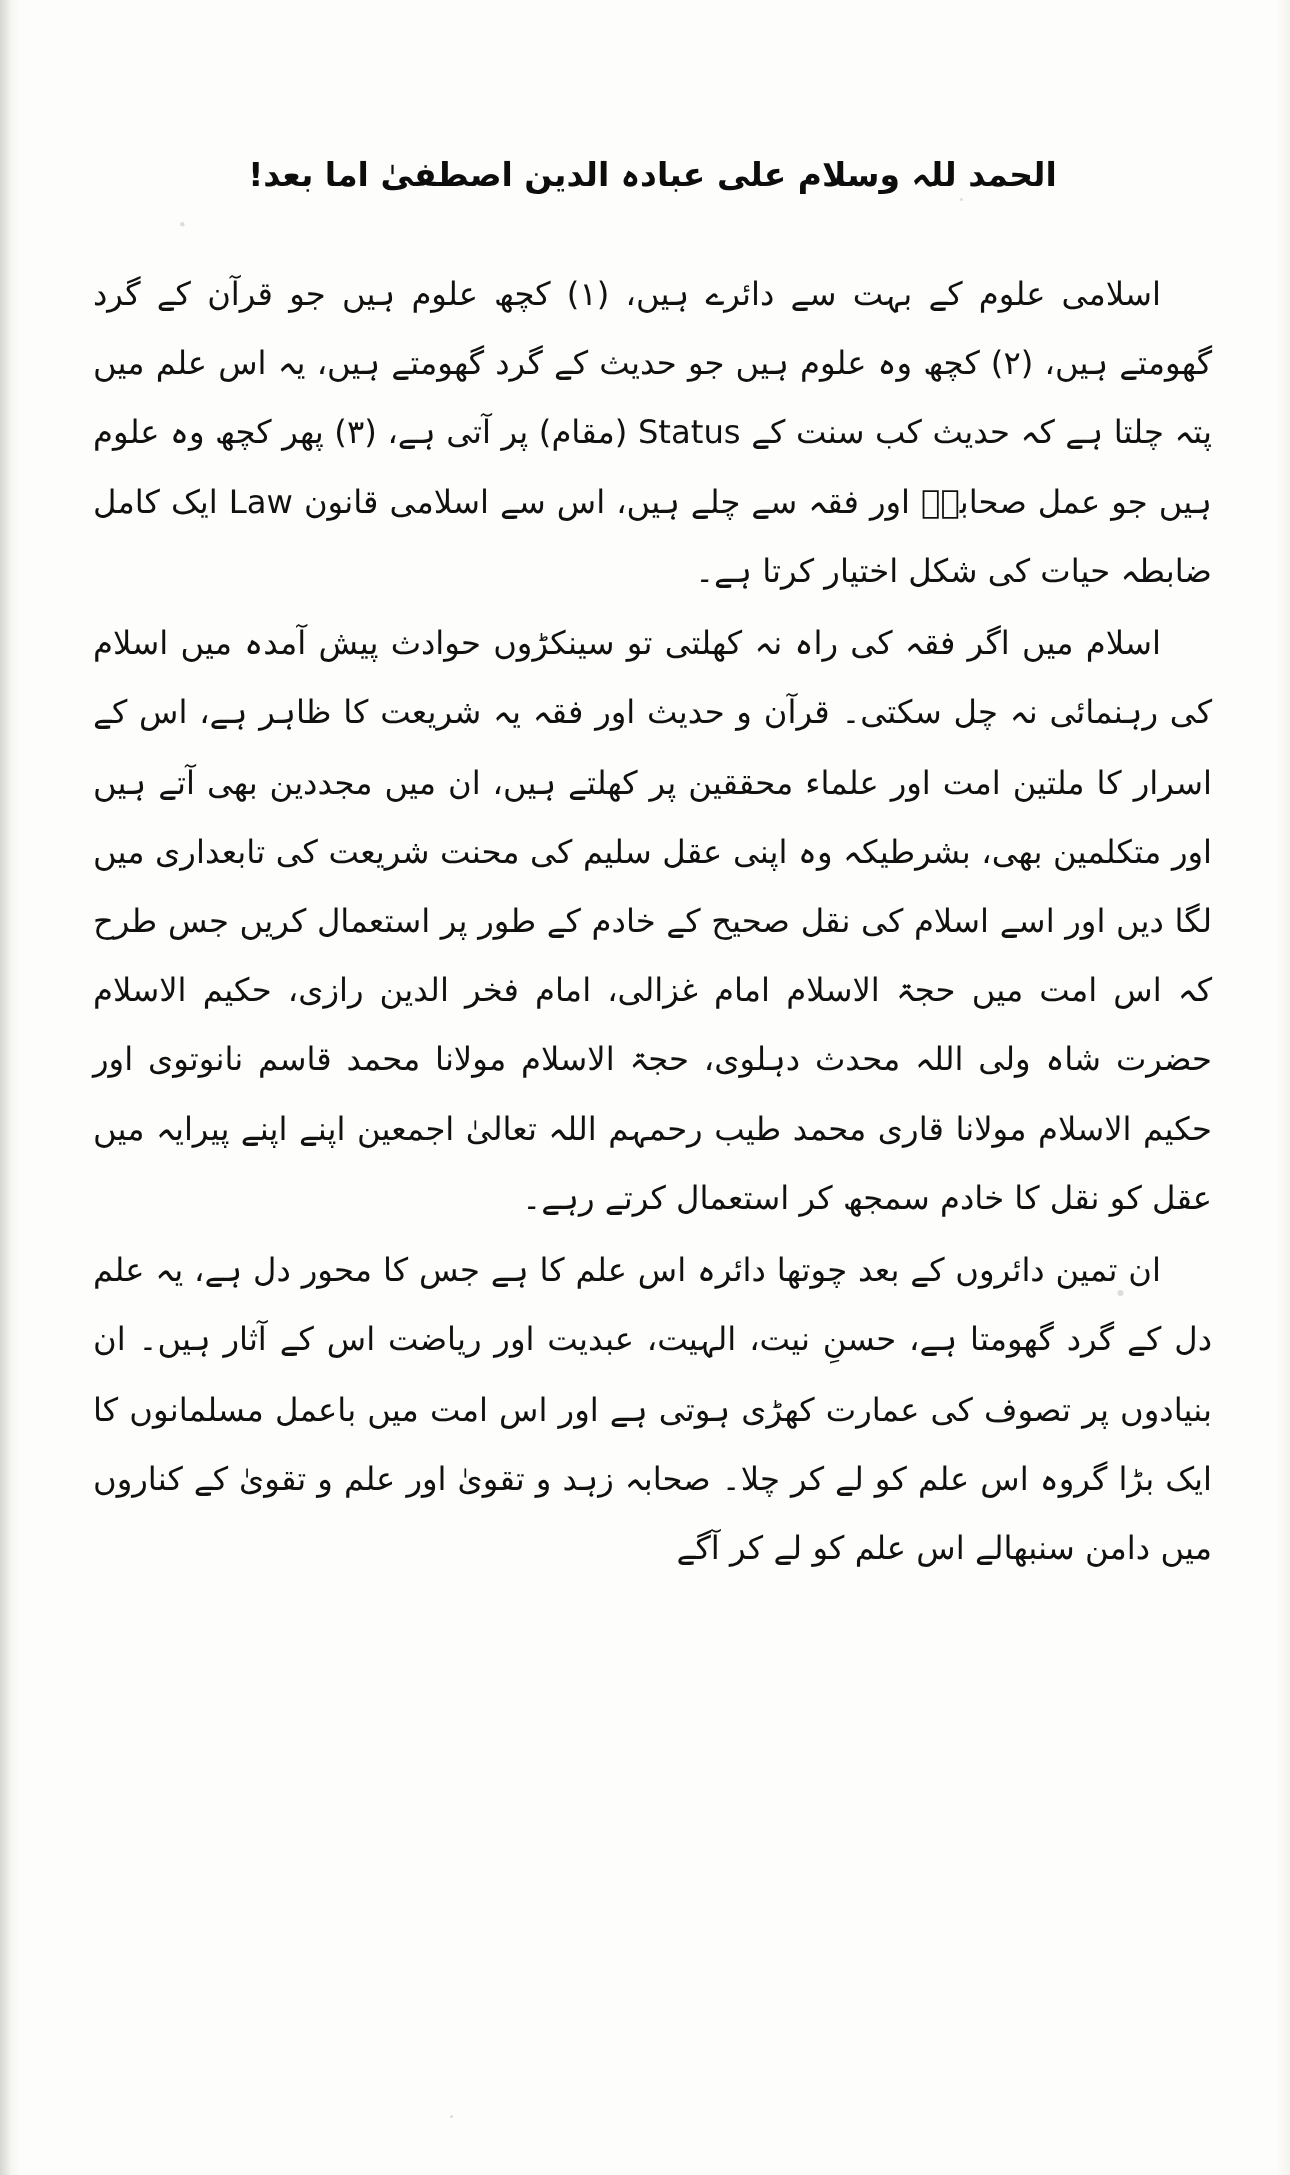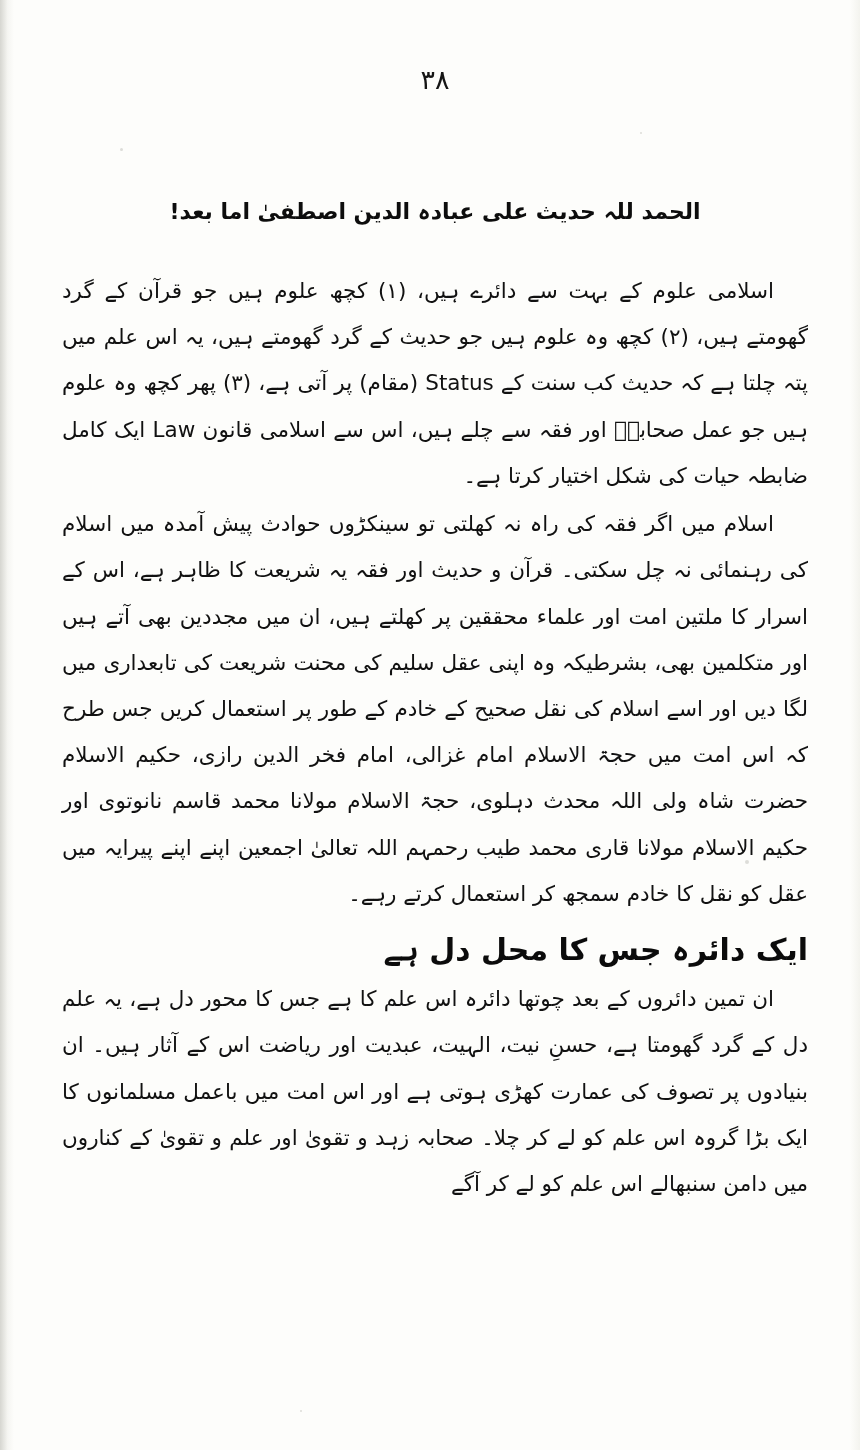--- a/index.html
+++ b/index.html
@@ -117,28 +117,26 @@
 
 <div class="page">
 
   <span class="speckle" style="left:120px; top:148px; width:3px; height:3px;"></span>
   <span class="speckle" style="left:640px; top:132px; width:2px; height:2px;"></span>
   <span class="speckle" style="left:745px; top:860px; width:4px; height:4px;"></span>
   <span class="speckle" style="left:300px; top:1410px; width:2px; height:2px;"></span>
 
   <div class="content">
 
-    <div class="folio">۳۸</div>
 
 
-    <div class="basmala">الحمد للہ حدیث علی عبادہ الدین اصطفیٰ اما بعد!</div>
+    <div class="basmala">الحمد للہ وسلام علی عبادہ الدین اصطفیٰ اما بعد!</div>
 
     <div class="body-text">
       <p>اسلامی علوم کے بہت سے دائرے ہیں، (۱) کچھ علوم ہیں جو قرآن کے گرد گھومتے ہیں، (۲) کچھ وہ علوم ہیں جو حدیث کے گرد گھومتے ہیں، یہ اس علم میں پتہ چلتا ہے کہ حدیث کب سنت کے Status (مقام) پر آتی ہے، (۳) پھر کچھ وہ علوم ہیں جو عمل صحابہؓ اور فقہ سے چلے ہیں، اس سے اسلامی قانون Law ایک کامل ضابطہ حیات کی شکل اختیار کرتا ہے۔</p>
       <p>اسلام میں اگر فقہ کی راہ نہ کھلتی تو سینکڑوں حوادث پیش آمدہ میں اسلام کی رہنمائی نہ چل سکتی۔ قرآن و حدیث اور فقہ یہ شریعت کا ظاہر ہے، اس کے اسرار کا ملتین امت اور علماء محققین پر کھلتے ہیں، ان میں مجددین بھی آتے ہیں اور متکلمین بھی، بشرطیکہ وہ اپنی عقل سلیم کی محنت شریعت کی تابعداری میں لگا دیں اور اسے اسلام کی نقل صحیح کے خادم کے طور پر استعمال کریں جس طرح کہ اس امت میں حجۃ الاسلام امام غزالی، امام فخر الدین رازی، حکیم الاسلام حضرت شاہ ولی اللہ محدث دہلوی، حجۃ الاسلام مولانا محمد قاسم نانوتوی اور حکیم الاسلام مولانا قاری محمد طیب رحمہم اللہ تعالیٰ اجمعین اپنے اپنے پیرایہ میں عقل کو نقل کا خادم سمجھ کر استعمال کرتے رہے۔</p>
 
-      <h2 class="subheading">ایک دائرہ جس کا محل دل ہے</h2>
 
       <p>ان تمین دائروں کے بعد چوتھا دائرہ اس علم کا ہے جس کا محور دل ہے، یہ علم دل کے گرد گھومتا ہے، حسنِ نیت، الہیت، عبدیت اور ریاضت اس کے آثار ہیں۔ ان بنیادوں پر تصوف کی عمارت کھڑی ہوتی ہے اور اس امت میں باعمل مسلمانوں کا ایک بڑا گروہ اس علم کو لے کر چلا۔ صحابہ زہد و تقویٰ اور علم و تقویٰ کے کناروں میں دامن سنبھالے اس علم کو لے کر آگے</p>
     </div>
 
   </div>
 </div>
 
 </body></html>

